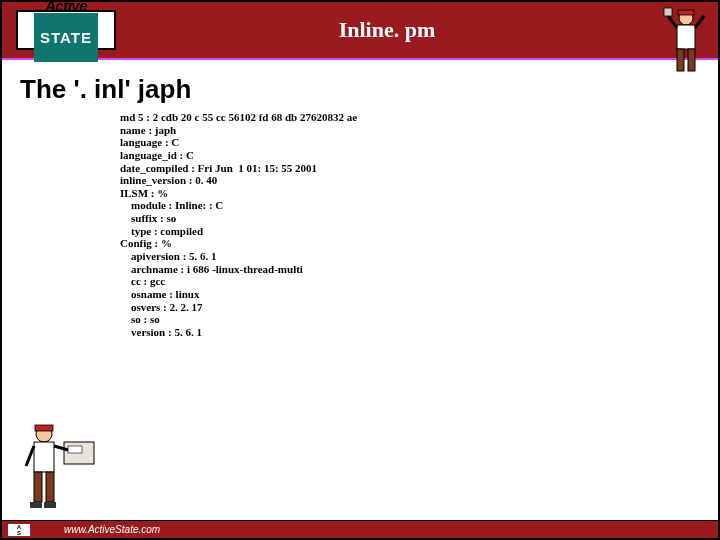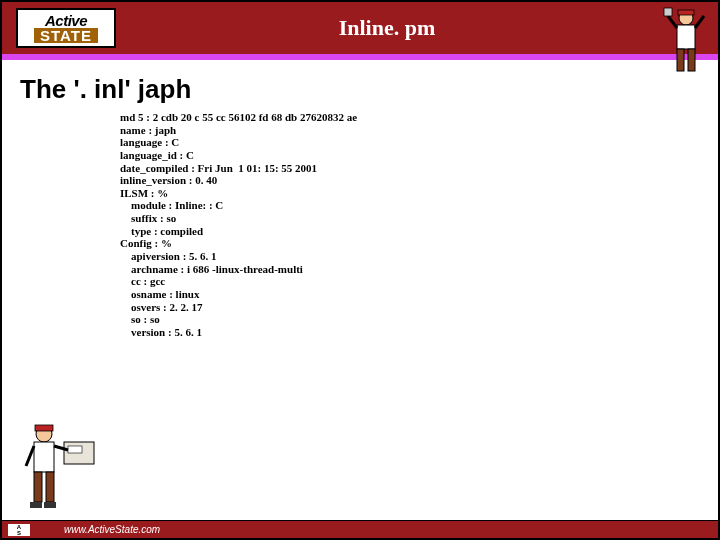--- a/index.html
+++ b/index.html
@@ -13,21 +13,21 @@
   }
   .slide {
     width: 100%;
     height: 100%;
     border: 2px solid #000;
     position: relative;
     background: #fff;
   }
   .header-bar {
     background: #9a1b1e;
-    border-bottom: 6px solid #d946ef;
+    border-bottom: 2px solid #d946ef;
     height: 58px;
     display: flex;
     align-items: center;
     position: relative;
   }
   .logo {
     margin-left: 14px;
     width: 100px;
     height: 40px;
     background: #fff;
@@ -41,23 +41,23 @@
     line-height: 1;
   }
   .logo .top {
     font-size: 15px;
     font-style: italic;
     letter-spacing: -0.5px;
     color: #000;
   }
   .logo .bot {
     font-size: 15px;
-    background: #a16207;
+    background: #0f766e;
     color: #fff;
-    padding: 0 6px;
+    padding: 17px 6px;
     letter-spacing: 1px;
   }
   .title {
     flex: 1;
     text-align: center;
     font-size: 22px;
     font-weight: bold;
     color: #fff;
     font-family: "Times New Roman", serif;
     padding-right: 60px;

